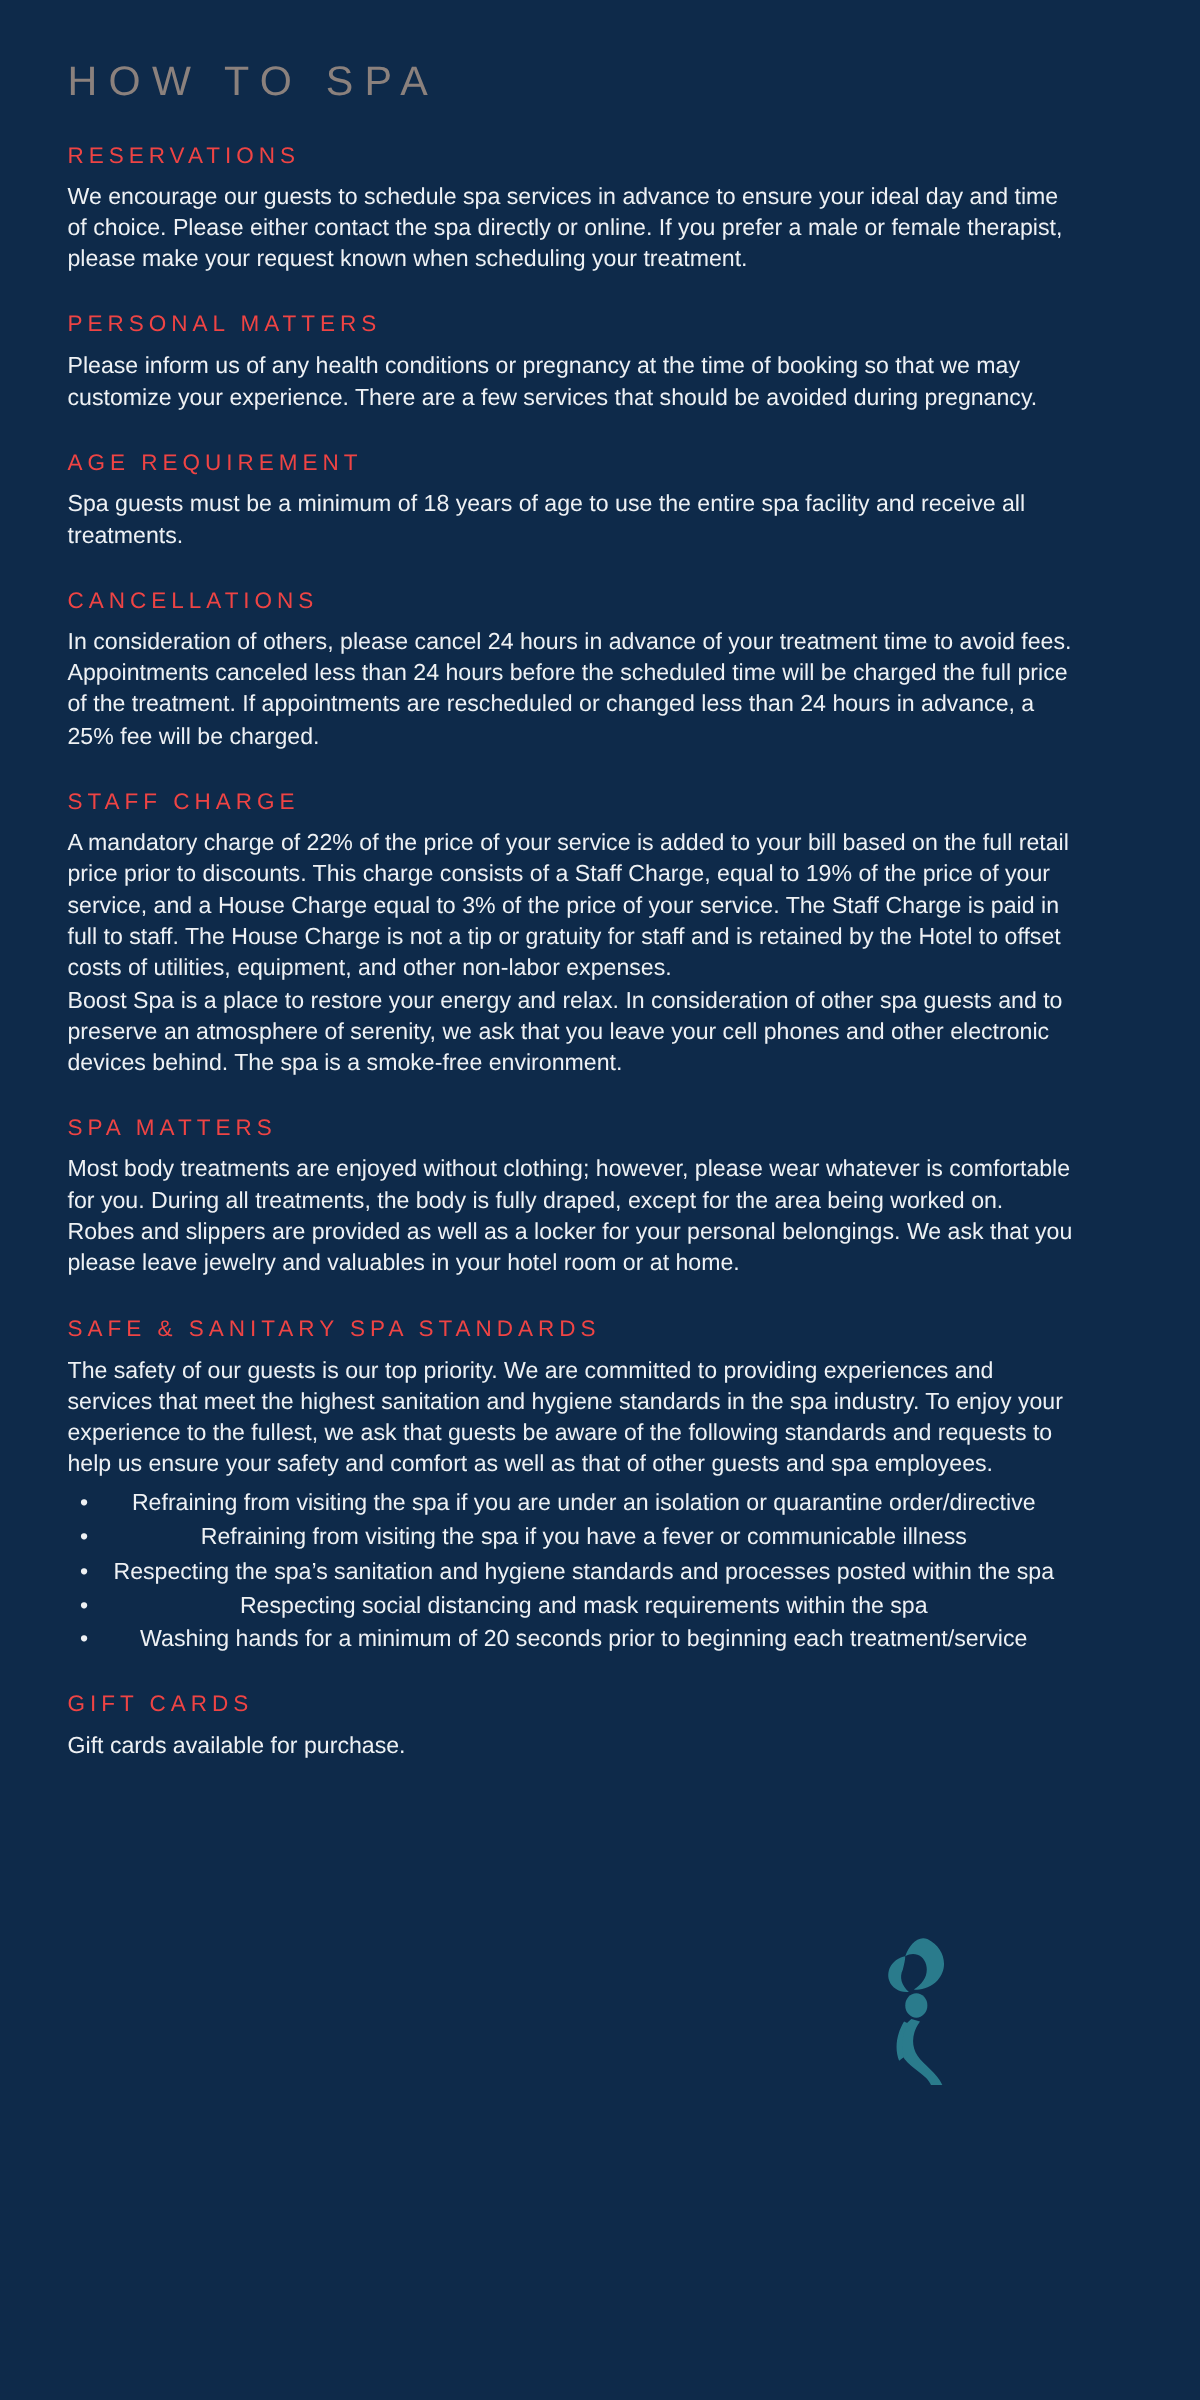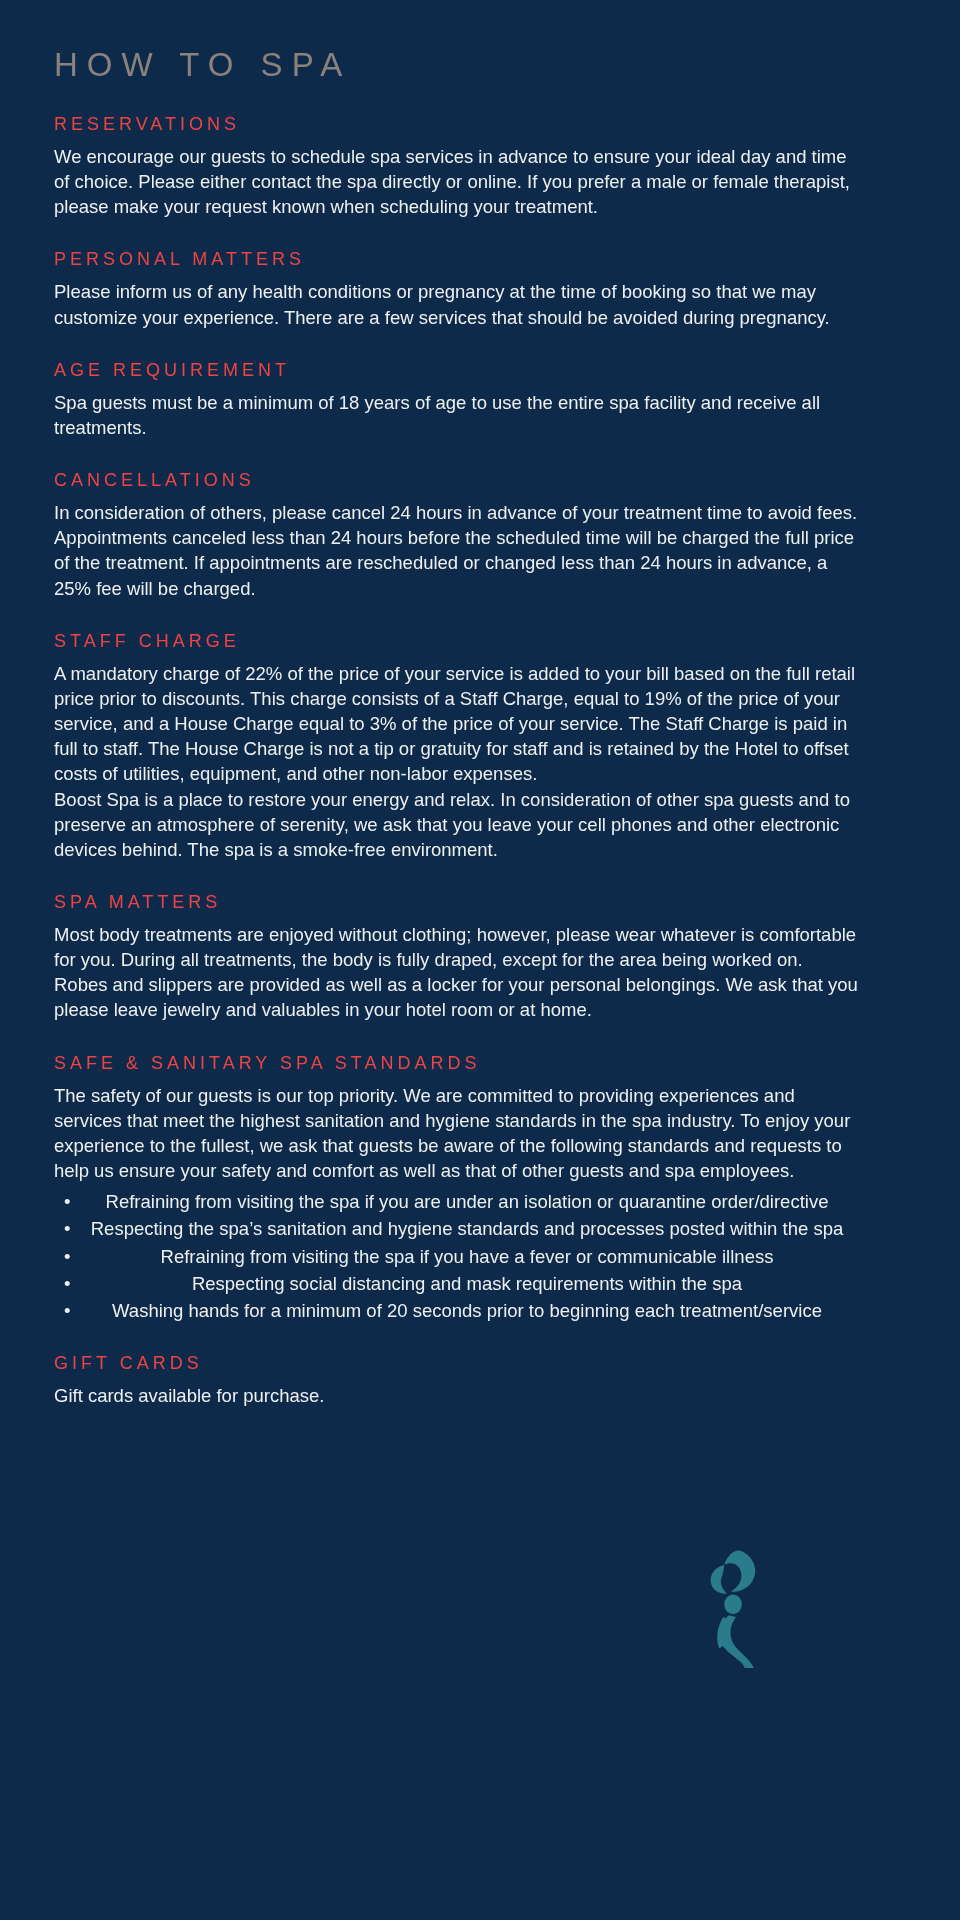--- a/index.html
+++ b/index.html
@@ -146,22 +146,22 @@
     <section class="section">
       <h2>SPA MATTERS</h2>
       <p>Most body treatments are enjoyed without clothing; however, please wear whatever is comfortable for you. During all treatments, the body is fully draped, except for the area being worked on. Robes and slippers are provided as well as a locker for your personal belongings. We ask that you please leave jewelry and valuables in your hotel room or at home.</p>
     </section>
 
     <section class="section">
       <h2>SAFE &amp; SANITARY SPA STANDARDS</h2>
       <p>The safety of our guests is our top priority. We are committed to providing experiences and services that meet the highest sanitation and hygiene standards in the spa industry. To enjoy your experience to the fullest, we ask that guests be aware of the following standards and requests to help us ensure your safety and comfort as well as that of other guests and spa employees.</p>
       <ul>
         <li>Refraining from visiting the spa if you are under an isolation or quarantine order/directive</li>
+        <li>Refraining from visiting the spa if you have a fever or communicable illness</li>
         <li>Respecting the spa’s sanitation and hygiene standards and processes posted within the spa</li>
-        <li>Refraining from visiting the spa if you have a fever or communicable illness</li>
         <li>Respecting social distancing and mask requirements within the spa</li>
         <li>Washing hands for a minimum of 20 seconds prior to beginning each treatment/service</li>
       </ul>
     </section>
 
     <section class="section">
       <h2>GIFT CARDS</h2>
       <p>Gift cards available for purchase.</p>
     </section>
   </div>

